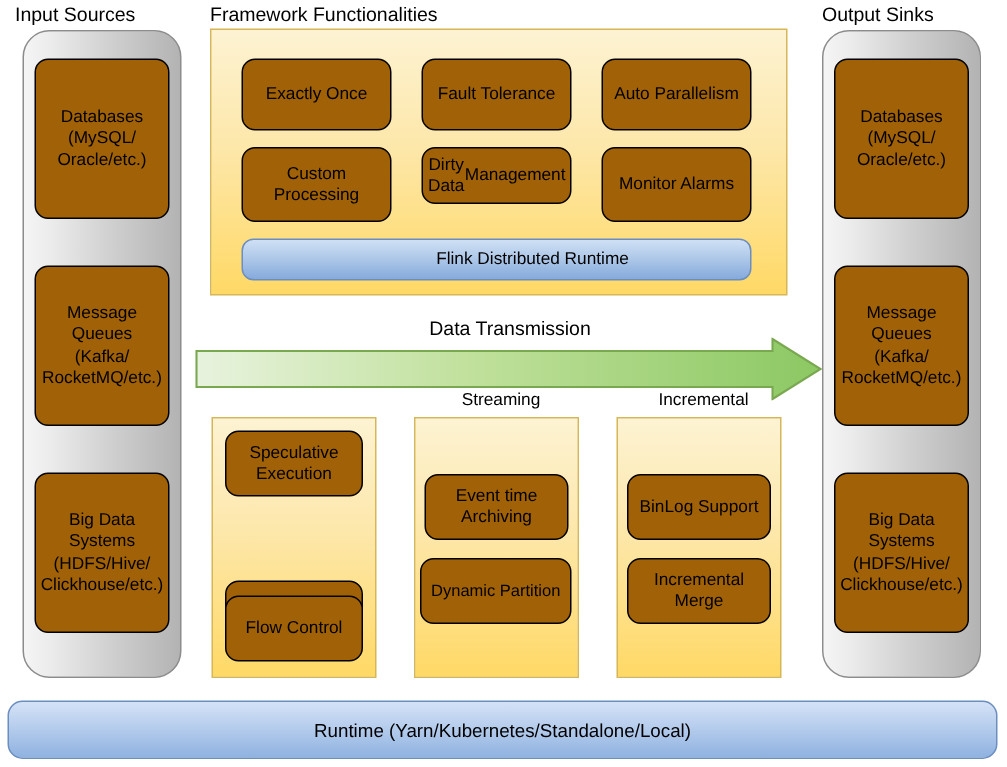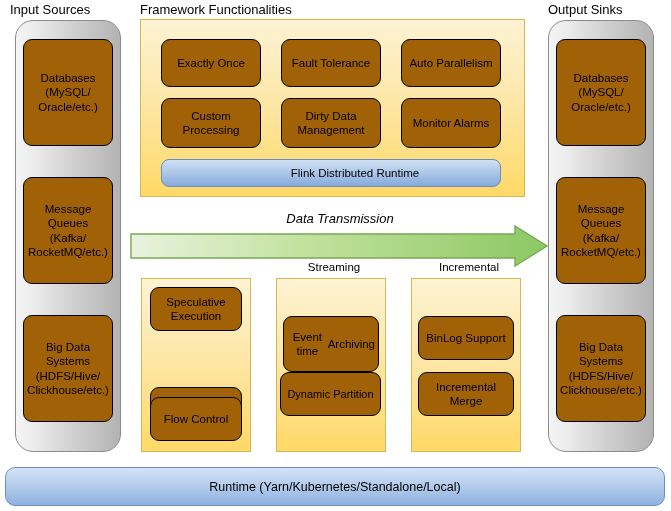--- a/index.html
+++ b/index.html
@@ -100,21 +100,20 @@
     color: #000;
   }
 
   
   .arrow-wrap { pointer-events: none; }
   .arrow-label {
     text-align: center;
     font-size: 13px;
     color: #000;
     white-space: nowrap;
-    font-style: italic;
   }
 </style>
 </head>
 <body>
 
 <div class="diagram">
 
   <div class="abs col-title" style="left:10px; top:1px; width:115px;">Input Sources</div>
 
   <div class="abs side-container" style="left:15px; top:20px; width:106px; height:432px;"></div>
@@ -144,21 +143,21 @@
   <div class="abs yellow-panel" style="left:140px; top:19px; width:385px; height:178px;"></div>
 
   <div class="abs wbox" style="left:161px; top:39px; width:100px; height:48px;">Exactly Once</div>
   <div class="abs wbox" style="left:281px; top:39px; width:100px; height:48px;">Fault Tolerance</div>
   <div class="abs wbox" style="left:401px; top:39px; width:100px; height:48px;">Auto Parallelism</div>
 
   <div class="abs wbox" style="left:161px; top:98px; width:100px; height:50px; flex-direction:column;">
     <span>Custom</span>
     <span>Processing</span>
   </div>
-  <div class="abs wbox" style="left:281px; top:98px; width:100px; height:50px; flex-direction:column;">
+  <div class="abs wbox" style="left:281px; top:98px; width:100px; height:38px; flex-direction:row;">
     <span>Dirty Data</span>
     <span>Management</span>
   </div>
   <div class="abs wbox" style="left:401px; top:98px; width:100px; height:50px;">Monitor Alarms</div>
 
   <div class="abs blue-bar" style="left:161px; top:159px; width:340px; height:28px;">Flink Distributed Runtime</div>
 
   <div class="abs arrow-label" style="left:140px; top:211px; width:400px;">Data Transmission</div>
 
   <svg class="abs arrow-wrap" style="left:130px; top:225px;" width="420" height="42" viewBox="0 0 420 42">
@@ -179,21 +178,21 @@
     <span>Speculative</span>
     <span>Execution</span>
   </div>
   <div class="abs wbox" style="left:150px; top:342px; width:92px; height:44px;margin-top:45px;">DDL Auto Sync</div>
   <div class="abs wbox" style="left:150px; top:397px; width:92px; height:44px;">Flow Control</div>
 
   <div class="abs sub-title" style="left:275px; top:260px; width:118px;">Streaming</div>
 
   <div class="abs yellow-col" style="left:276px; top:278px; width:110px; height:174px;"></div>
 
-  <div class="abs wbox" style="left:283px; top:316px; width:96px; height:56px; ">
+  <div class="abs wbox" style="left:283px; top:316px; width:96px; height:44px; flex-direction:column;">
     <span>Event time</span>
     <span>Archiving</span>
   </div>
   <div class="abs wbox small" style="left:280px; top:372px; width:101px; height:44px;">Dynamic Partition</div>
 
   <div class="abs sub-title" style="left:410px; top:260px; width:118px;">Incremental</div>
 
   <div class="abs yellow-col" style="left:411px; top:278px; width:110px; height:174px;"></div>
 
   <div class="abs wbox" style="left:418px; top:316px; width:96px; height:44px;">BinLog Support</div>

